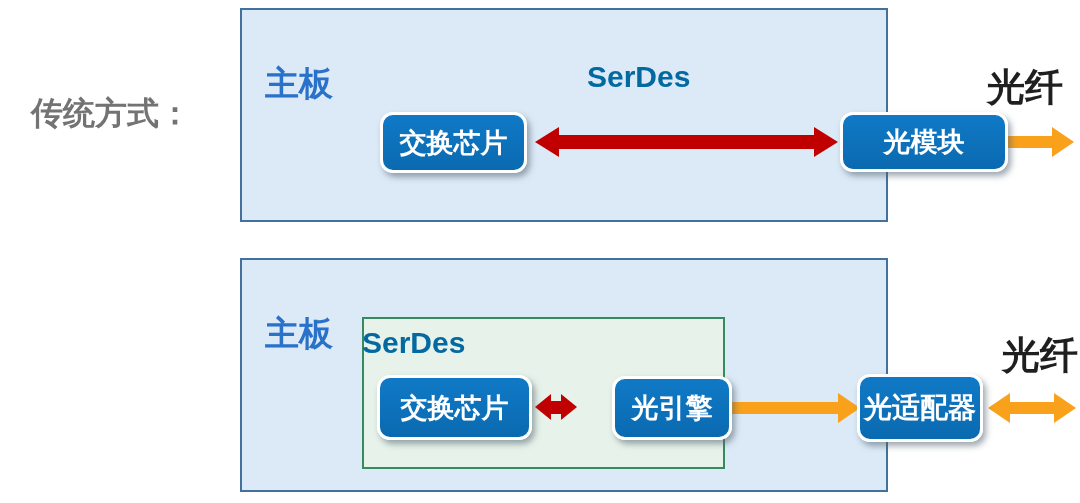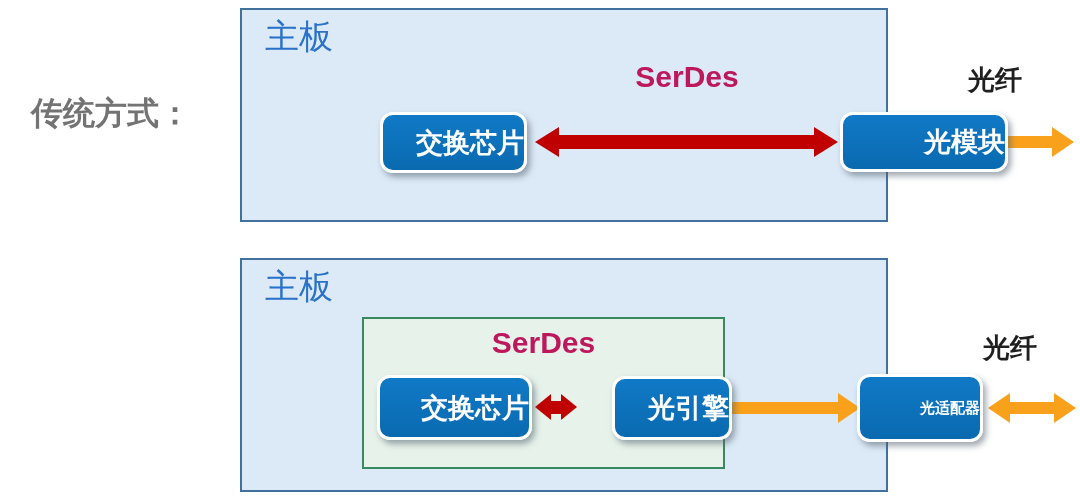--- a/index.html
+++ b/index.html
@@ -7,42 +7,42 @@
     position:relative;width:1080px;height:503px;background:#ffffff;
     font-family:"Liberation Sans","DejaVu Sans",sans-serif;overflow:hidden;
   }
   .board{
     position:absolute;background:#dceaf7;border:2px solid #41719c;box-sizing:border-box;
   }
   .serdes-box{
     position:absolute;background:#e7f3ea;border:2px solid #378a5e;box-sizing:border-box;
   }
   .board-label{
-    position:absolute;color:#2a72c9;font-size:34px;font-weight:normal;line-height:1.1;white-space:nowrap;
+    position:absolute;color:#2a72c9;font-size:34px;font-weight:bold;line-height:1.1;white-space:nowrap;margin-top:47px;
   }
   .serdes-label{
-    position:absolute;color:#be185d;font-size:30px;font-weight:bold;text-align:center;white-space:nowrap;
+    position:absolute;color:#0369a1;font-size:30px;font-weight:bold;white-space:nowrap;
   }
   .fiber-label{
-    position:absolute;color:#1f1f1f;font-size:27px;font-weight:bold;text-align:left;white-space:nowrap;
+    position:absolute;color:#1f1f1f;font-size:38px;font-weight:bold;text-align:right;white-space:nowrap;
   }
   .side{
     position:absolute;text-align:center;color:#737373;white-space:nowrap;
   }
   .side .t{font-size:32px;font-weight:bold;}
   .side .s{font-size:21px;font-weight:bold;}
   .node{
-    position:absolute;display:flex;align-items:center;justify-content:flex-end;
+    position:absolute;display:flex;align-items:center;justify-content:center;
     background:linear-gradient(180deg,#1079c6 0%,#0a6ab0 100%);
     border:3px solid #ffffff;border-radius:13px;color:#ffffff;font-weight:bold;
     box-shadow:3px 4px 6px rgba(80,95,110,0.55);box-sizing:border-box;white-space:nowrap;
     z-index:3;
   }
   .node.big{font-size:27px;}
-  .node.small{font-size:15px;}
+  .node.small{font-size:28px;}
   .arr{position:absolute;display:flex;align-items:center;z-index:2;}
   .arr .bar{flex:1;}
   .arr .h{width:0;height:0;flex:0 0 auto;}
   .arr.red-lg .h.l{border:15px solid transparent;border-left:0;border-right:24px solid #c00000;}
   .arr.red-lg .h.r{border:15px solid transparent;border-right:0;border-left:24px solid #c00000;}
   .arr.red-lg .bar{height:14px;background:#c00000;}
   .arr.red-sm .h.l{border:13px solid transparent;border-left:0;border-right:16px solid #c00000;}
   .arr.red-sm .h.r{border:13px solid transparent;border-right:0;border-left:16px solid #c00000;}
   .arr.red-sm .bar{height:13px;background:#c00000;}
   .arr.org .h.l{border:15px solid transparent;border-left:0;border-right:22px solid #f9a11b;}

